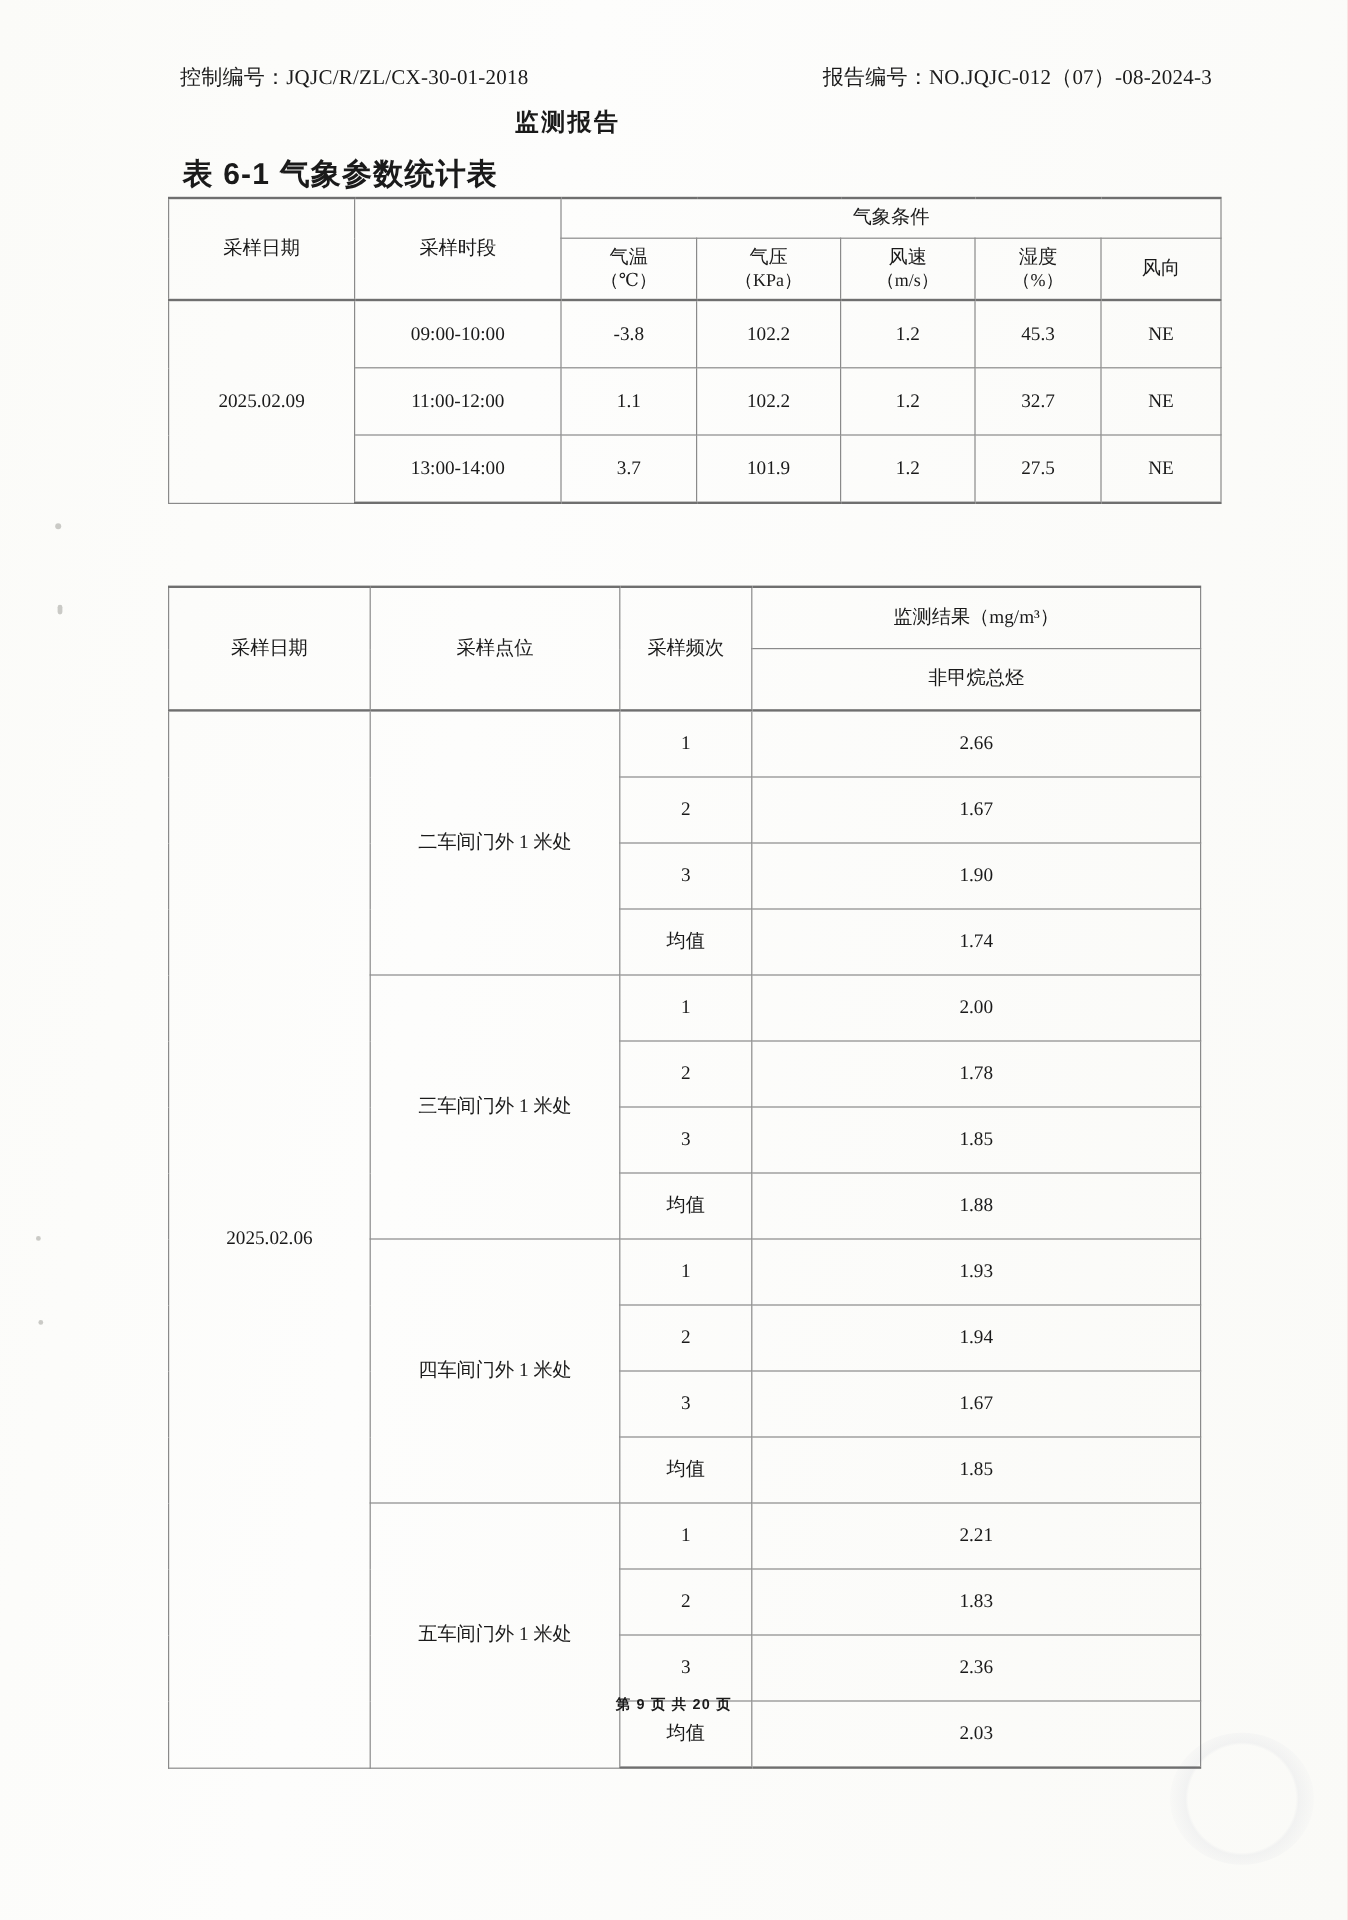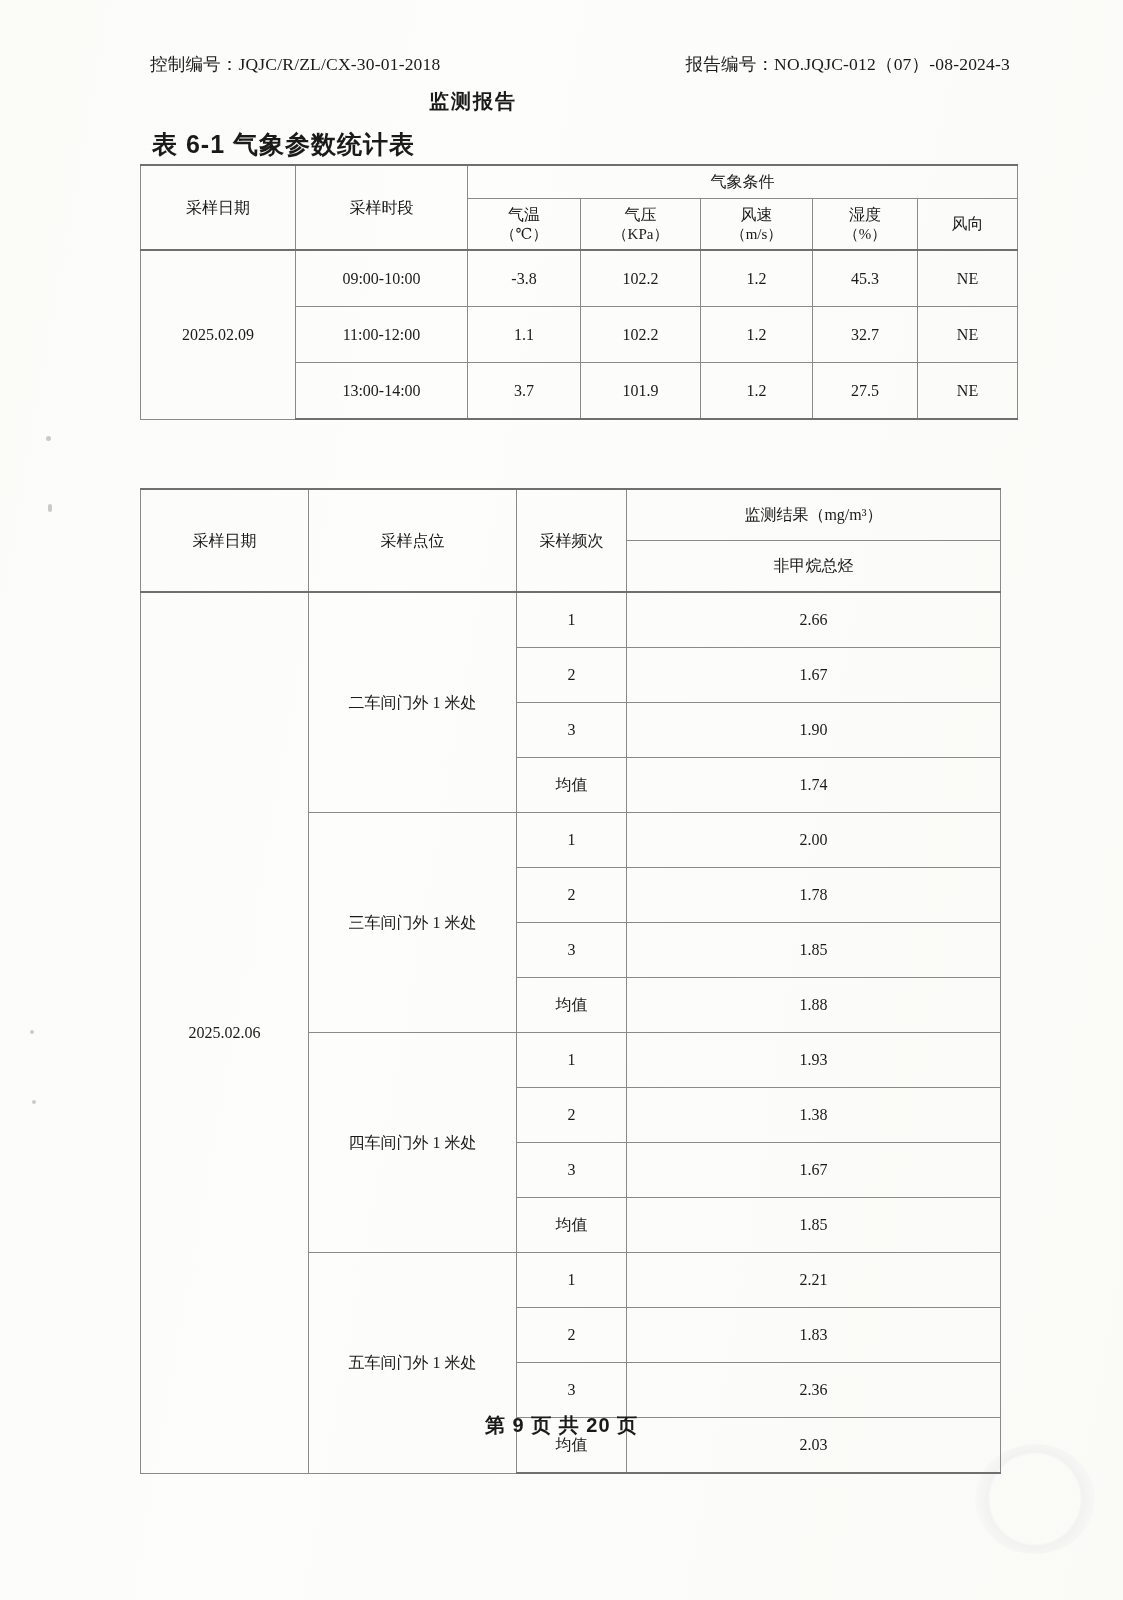--- a/index.html
+++ b/index.html
@@ -96,21 +96,21 @@
   #table2 td { height: 26px; }
   #table2 .data-row td { height: 50px; }
 
   .unit { display: block; font-size: 15px; }
   .footer {
     position: absolute;
     top: 1412px;
     left: 0;
     width: 1123px;
     text-align: center;
-    font-size: 20px;
+    font-size: 12px;
     font-weight: bold;
     font-family: "Liberation Sans", "DejaVu Sans", sans-serif;
     letter-spacing: 1px;
   }
   
   .speck { position: absolute; background: #b9b9b4; border-radius: 50%; opacity: .75; }
   .stamp-ghost {
     position: absolute;
     right: 28px;
     bottom: 46px;
@@ -257,21 +257,21 @@
         <td>1.88</td>
       </tr>
 
       <tr class="data-row">
         <td rowspan="4">四车间门外 1 米处</td>
         <td>1</td>
         <td>1.93</td>
       </tr>
       <tr class="data-row">
         <td>2</td>
-        <td>1.38</td>
+        <td>1.94</td>
       </tr>
       <tr class="data-row">
         <td>3</td>
         <td>1.67</td>
       </tr>
       <tr class="data-row">
         <td>均值</td>
         <td>1.85</td>
       </tr>
 

